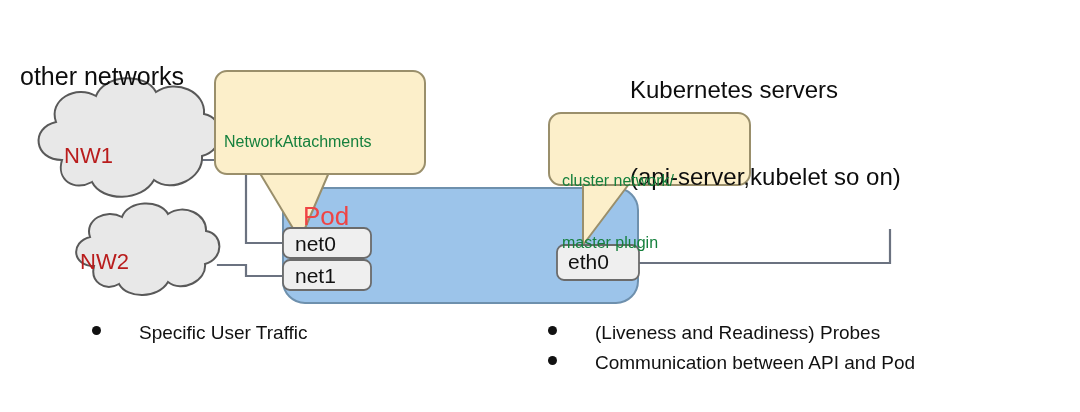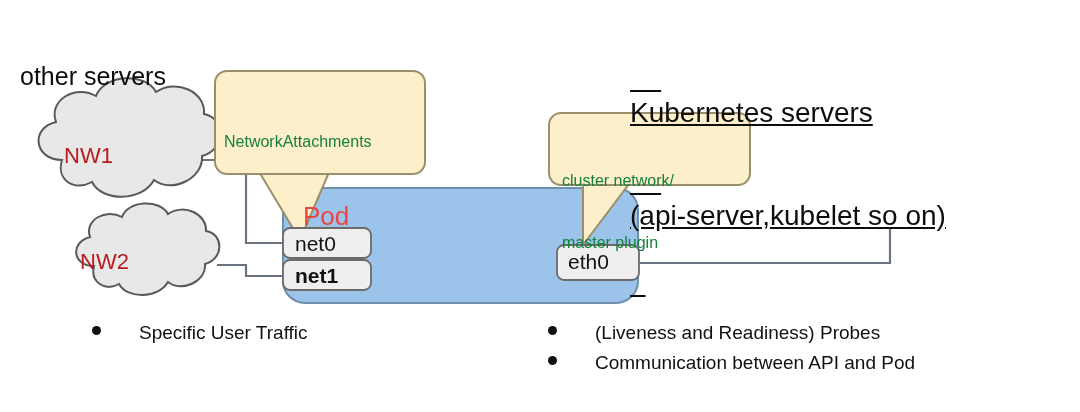--- a/index.html
+++ b/index.html
@@ -28,23 +28,22 @@
     white-space: pre;
     line-height: 1.22;
   }
   .hdr-left {
     left: 20px;
     top: 61px;
     font-size: 25px;
   }
   .hdr-right {
     left: 630px;
-    top: 28px;
-    font-size: 28px;
-    text-decoration: underline;
+    top: 16px;
+    font-size: 24px;
   }
   .label-pod {
     left: 303px;
     top: 201px;
     font-size: 26px;
     color: #ef4444;
   }
   .callout-text {
     position: absolute;
     color: #15803d;
@@ -54,21 +53,21 @@
   }
   .ct-na { left: 224px; top: 90px; }
   .ct-cn { left: 562px; top: 129px; }
   .iface-label {
     position: absolute;
     font-size: 21px;
     color: #111111;
     white-space: pre;
   }
   .if-net0 { left: 295px; top: 232px; }
-  .if-net1 { left: 295px; top: 264px; font-weight: bold; }
+  .if-net1 { left: 295px; top: 264px; }
   .if-eth0 { left: 568px; top: 250px; }
   .bullet-row {
     position: absolute;
     display: flex;
     align-items: baseline;
     white-space: pre;
   }
   .bullet-dot {
     display: inline-block;
     width: 9px;
@@ -150,21 +149,21 @@
       <rect x="549" y="113" width="201" height="72" rx="12" ry="12" fill="#fcefca" stroke="#9a8f6b" stroke-width="2"></rect>
     </g>
 
     <g>
       <rect x="283" y="228" width="88" height="30" rx="7" ry="7" fill="#efefef" stroke="#6b6b6b" stroke-width="1.8"></rect>
       <rect x="283" y="260" width="88" height="30" rx="7" ry="7" fill="#efefef" stroke="#6b6b6b" stroke-width="1.8"></rect>
       <rect x="557" y="245" width="82" height="35" rx="7" ry="7" fill="#efefef" stroke="#6b6b6b" stroke-width="1.8"></rect>
     </g>
   </svg>
 
-  <div class="txt hdr-left">other servers</div>
+  <div class="txt hdr-left">other networks</div>
 
   <div class="txt hdr-right">
     <div>Kubernetes servers</div>
     <div>(api-server,kubelet so on)</div>
   </div>
 
   <div class="cloud-label cl-nw1">NW1</div>
 
   <div class="cloud-label cl-nw2">NW2</div>
 

